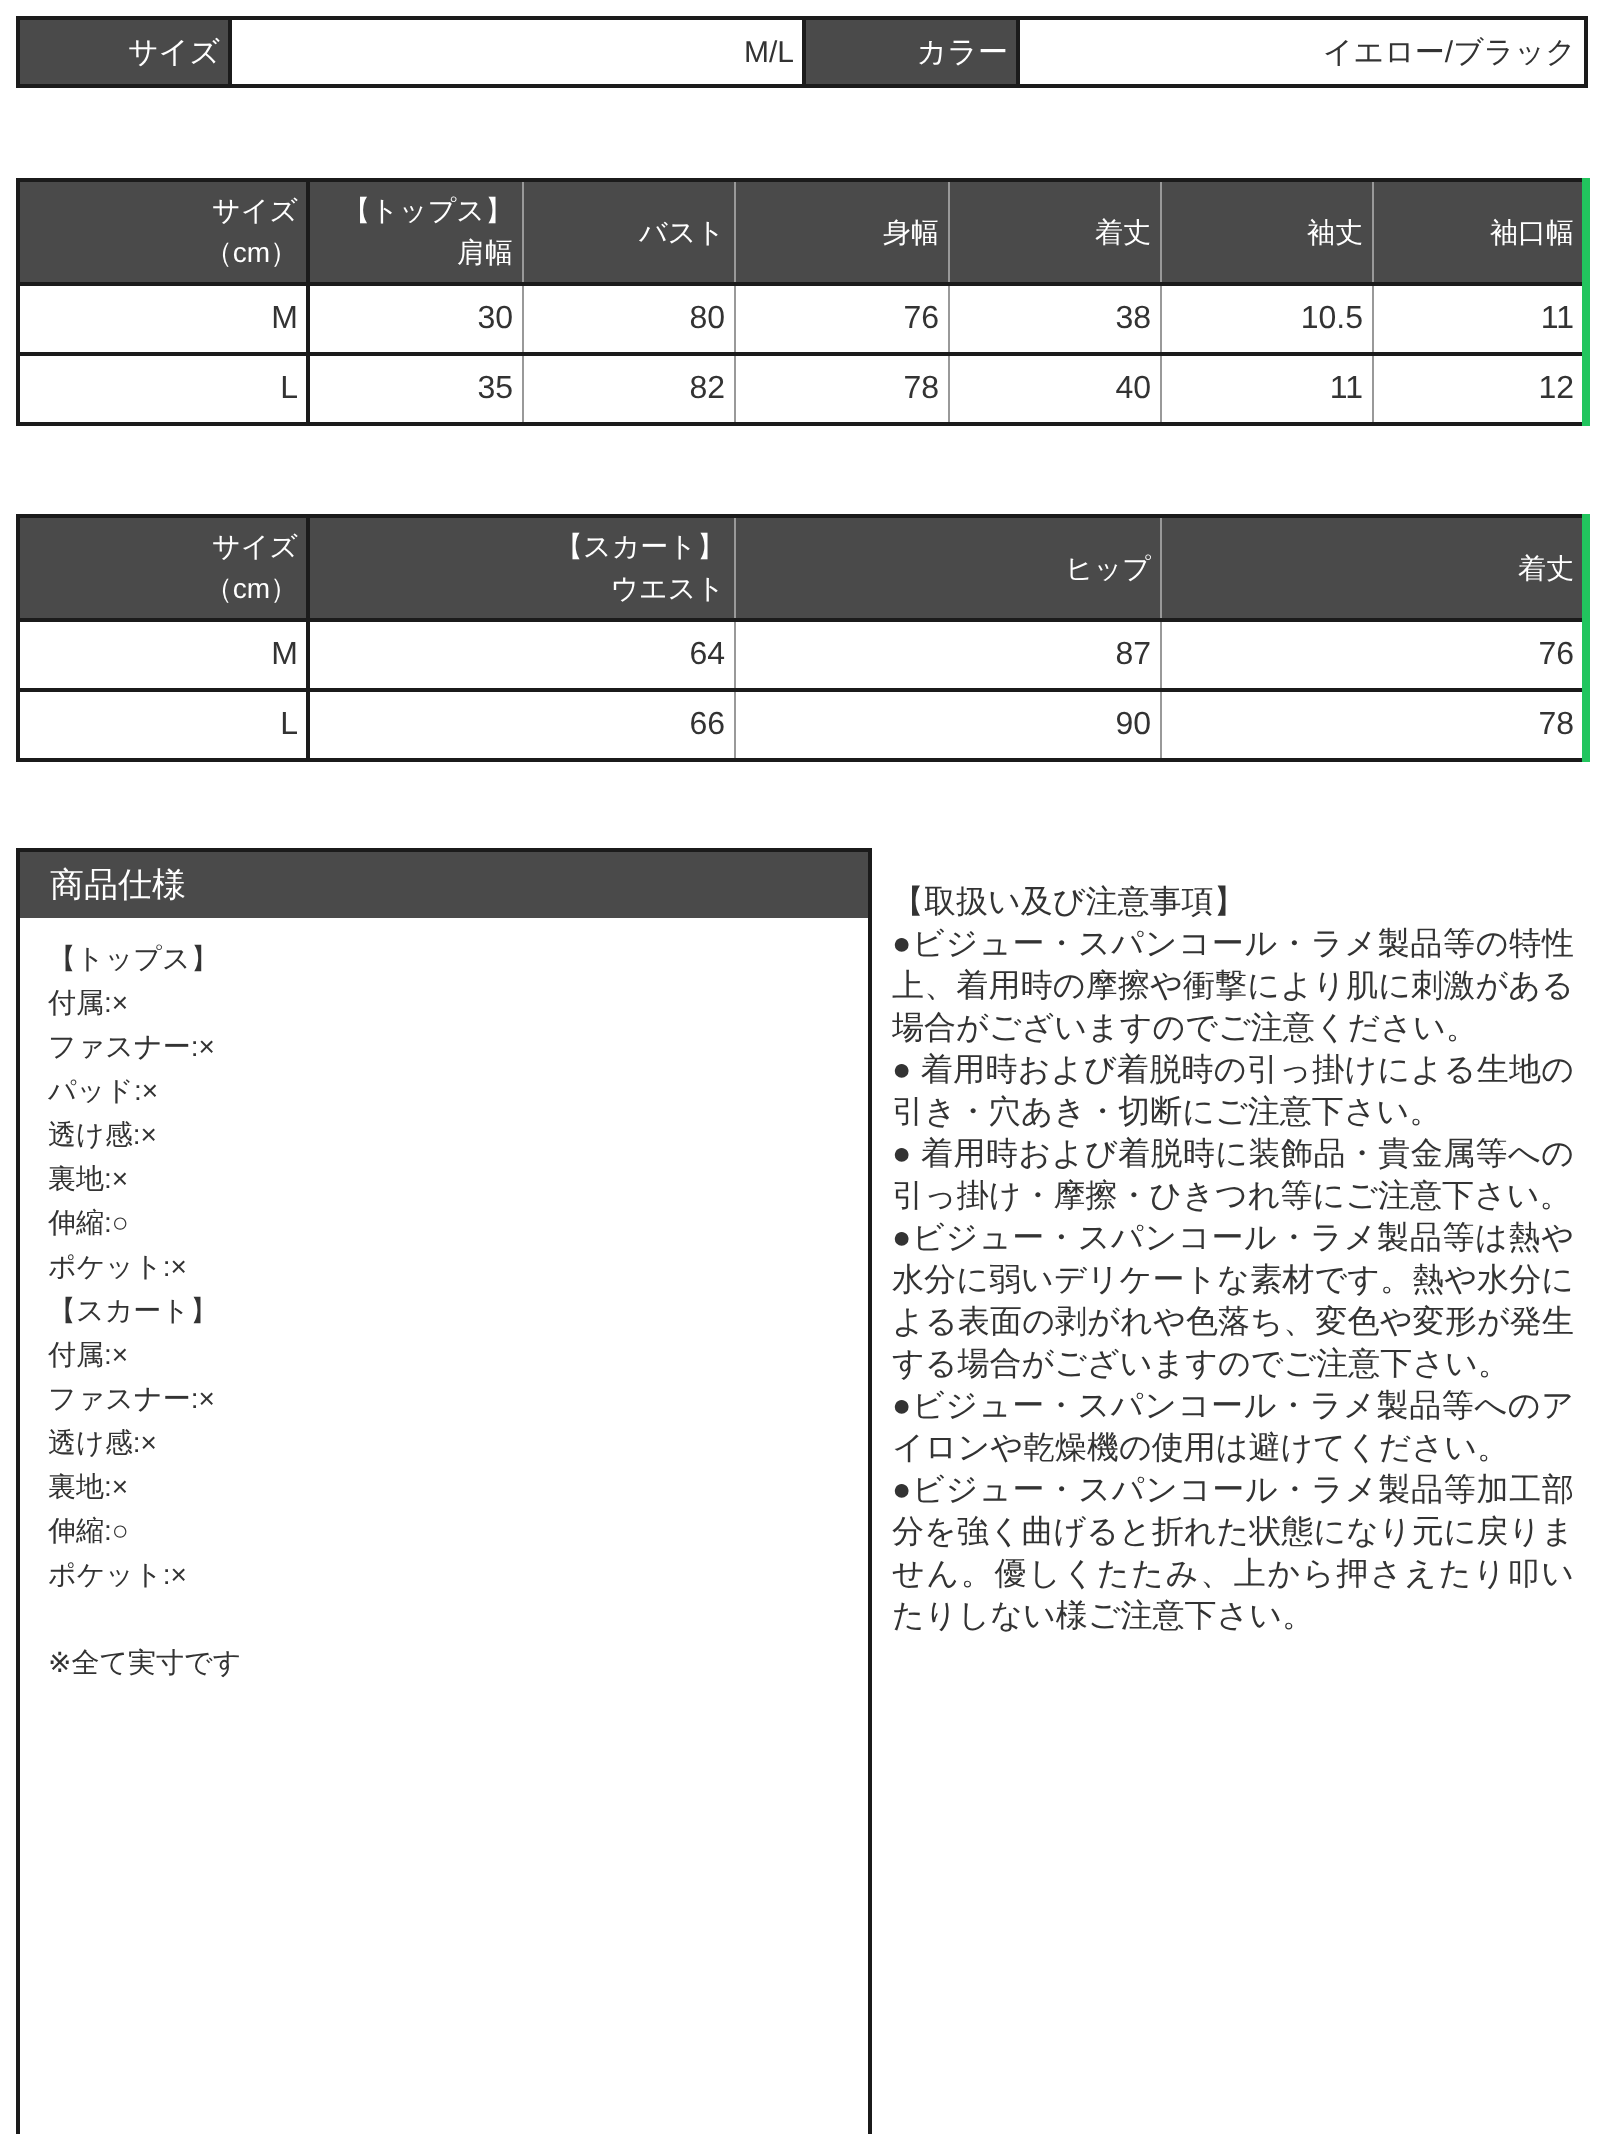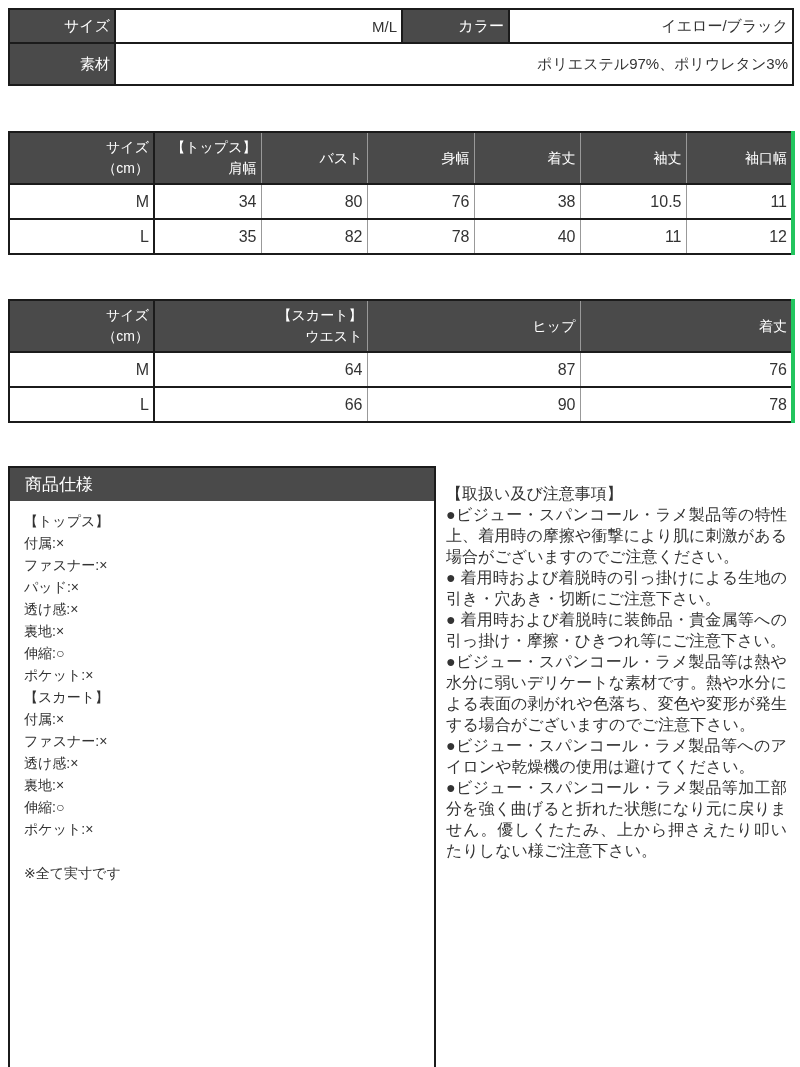--- a/index.html
+++ b/index.html
@@ -83,24 +83,20 @@
         <col style="width:107px">
         <col style="width:284px">
     </colgroup>
     <tbody>
       <tr class="r1">
         <th>サイズ</th>
         <td>M/L</td>
         <th>カラー</th>
         <td>イエロー/ブラック</td>
       </tr>
-      <tr class="r2">
-        <th>素材</th>
-        <td colspan="3">ポリエステル97%、ポリウレタン3%</td>
-      </tr>
     </tbody>
   </table>
 
   <table class="tbl size-tbl">
     <colgroup>
       <col style="width:145px">
         <col style="width:107px">
         <col style="width:106px">
         <col style="width:107px">
       <col style="width:106px">
@@ -114,21 +110,21 @@
         <th>【トップス】
 肩幅</th>
         <th>バスト</th>
         <th>身幅</th>
         <th>着丈</th>
         <th>袖丈</th>
         <th>袖口幅</th>
       </tr>
       <tr>
         <td>M</td>
-        <td>34</td>
+        <td>30</td>
         <td>80</td>
         <td>76</td>
         <td>38</td>
         <td>10.5</td>
         <td>11</td>
       </tr>
       <tr>
         <td>L</td>
         <td>35</td>
         <td>82</td>

